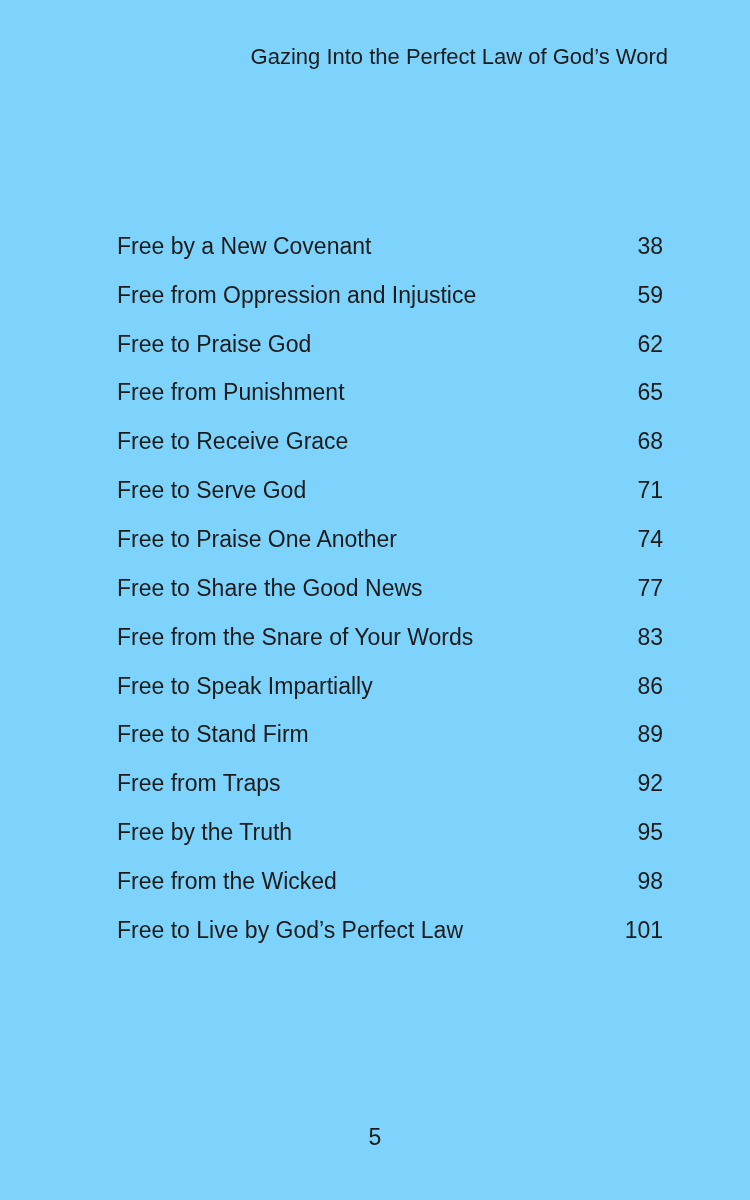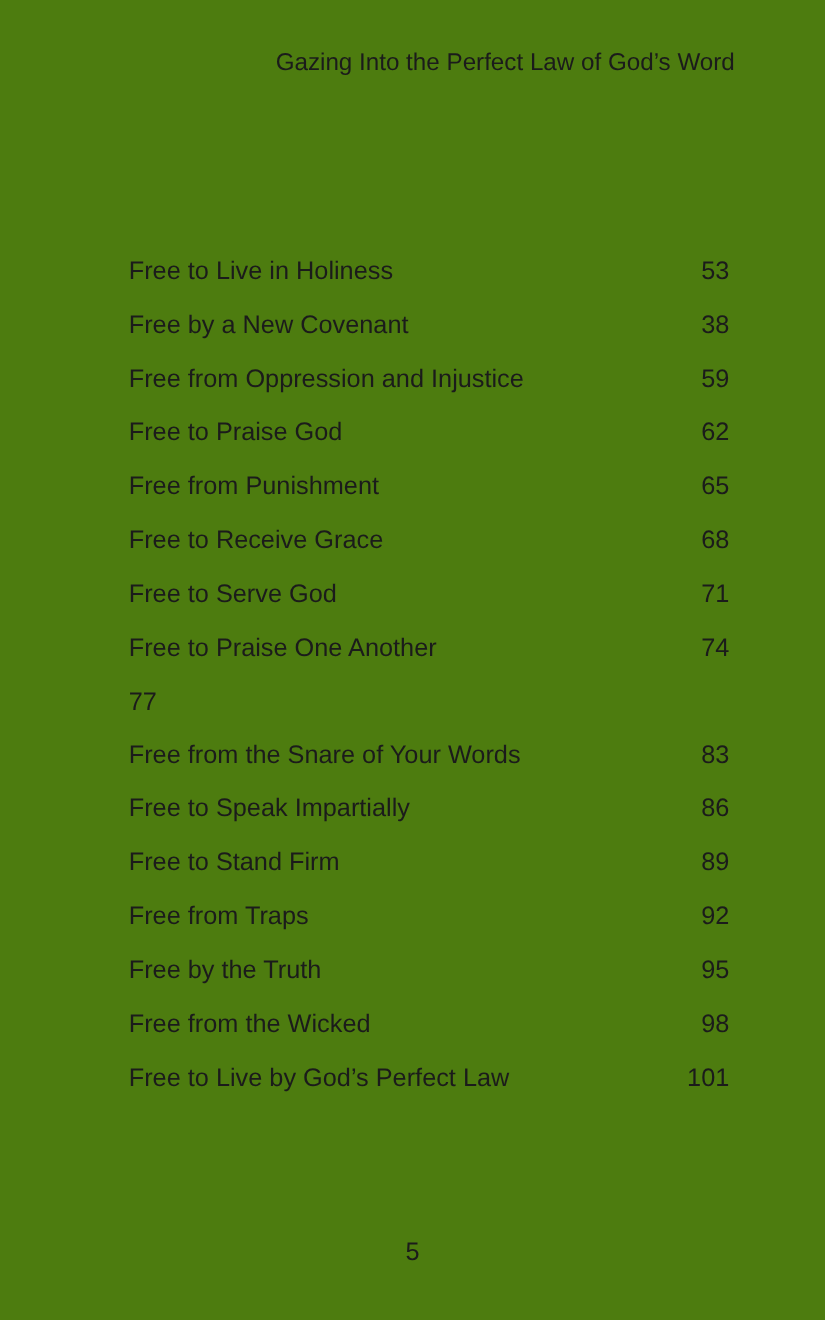--- a/index.html
+++ b/index.html
@@ -8,21 +8,21 @@
     width: 750px;
     height: 1200px;
     position: relative;
     font-family: "Liberation Sans", sans-serif;
     color: #1b1b1b;
     overflow: hidden;
   }
   .book-page {
     position: absolute;
     inset: 0;
-    background: #4d7c0f;
+    background: #7dd3fc;
   }
   .running-header {
     position: absolute;
     top: 43px;
     left: 0;
     right: 82px;
     text-align: right;
     font-size: 22px;
     line-height: 28px;
     color: #1b1b1b;
@@ -58,24 +58,20 @@
 </head>
 <body>
 
 <div class="book-page">
 
   <div class="running-header">Gazing Into the Perfect Law of God’s Word</div>
 
   <div class="toc-list">
 
     <div class="toc-entry">
-      <span class="toc-entry-title">Free to Live in Holiness</span>
-      <span class="toc-entry-page">53</span>
-    </div>
-    <div class="toc-entry">
       <span class="toc-entry-title">Free by a New Covenant</span>
       <span class="toc-entry-page">38</span>
     </div>
     <div class="toc-entry">
       <span class="toc-entry-title">Free from Oppression and Injustice</span>
       <span class="toc-entry-page">59</span>
     </div>
     <div class="toc-entry">
       <span class="toc-entry-title">Free to Praise God</span>
       <span class="toc-entry-page">62</span>
@@ -90,20 +86,21 @@
     </div>
     <div class="toc-entry">
       <span class="toc-entry-title">Free to Serve God</span>
       <span class="toc-entry-page">71</span>
     </div>
     <div class="toc-entry">
       <span class="toc-entry-title">Free to Praise One Another</span>
       <span class="toc-entry-page">74</span>
     </div>
     <div class="toc-entry">
+      <span class="toc-entry-title">Free to Share the Good News</span>
       <span class="toc-entry-page">77</span>
     </div>
     <div class="toc-entry">
       <span class="toc-entry-title">Free from the Snare of Your Words</span>
       <span class="toc-entry-page">83</span>
     </div>
     <div class="toc-entry">
       <span class="toc-entry-title">Free to Speak Impartially</span>
       <span class="toc-entry-page">86</span>
     </div>

